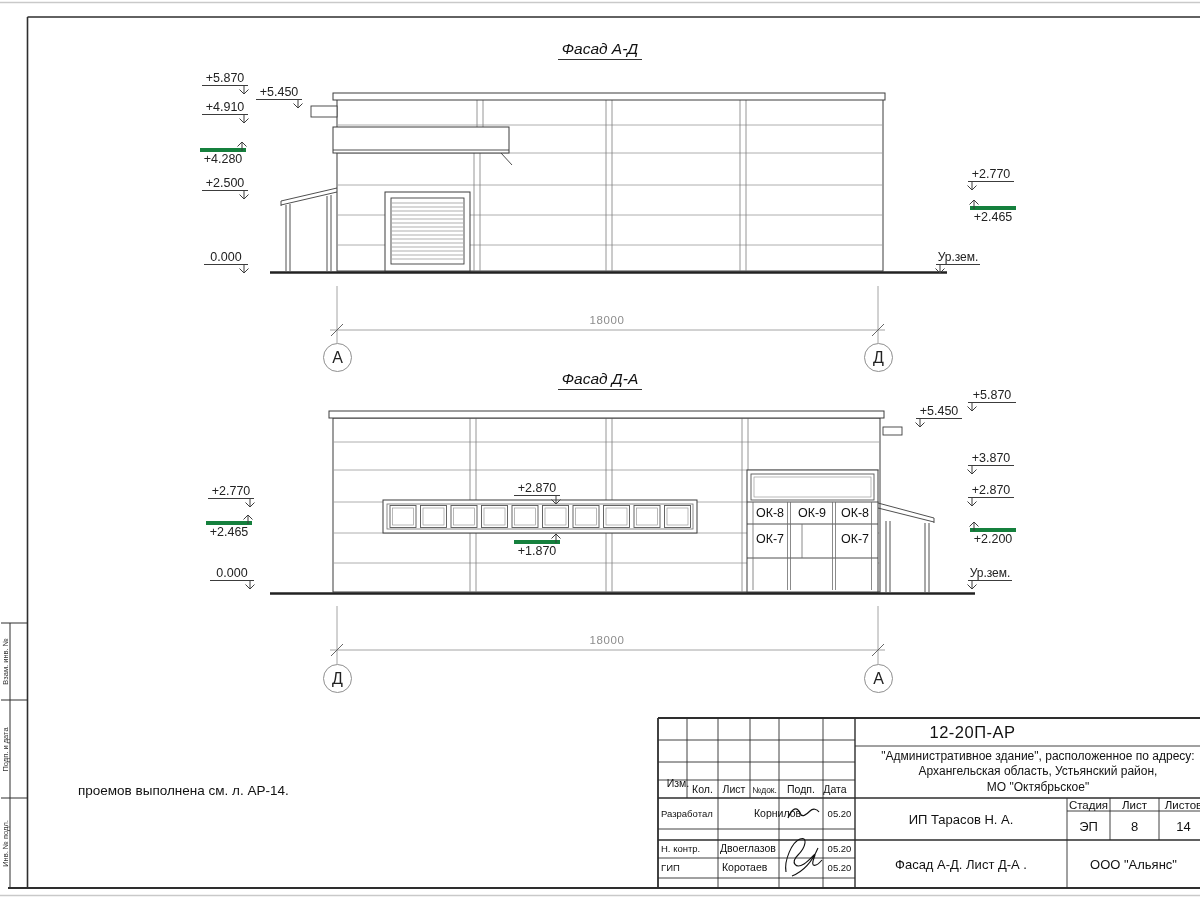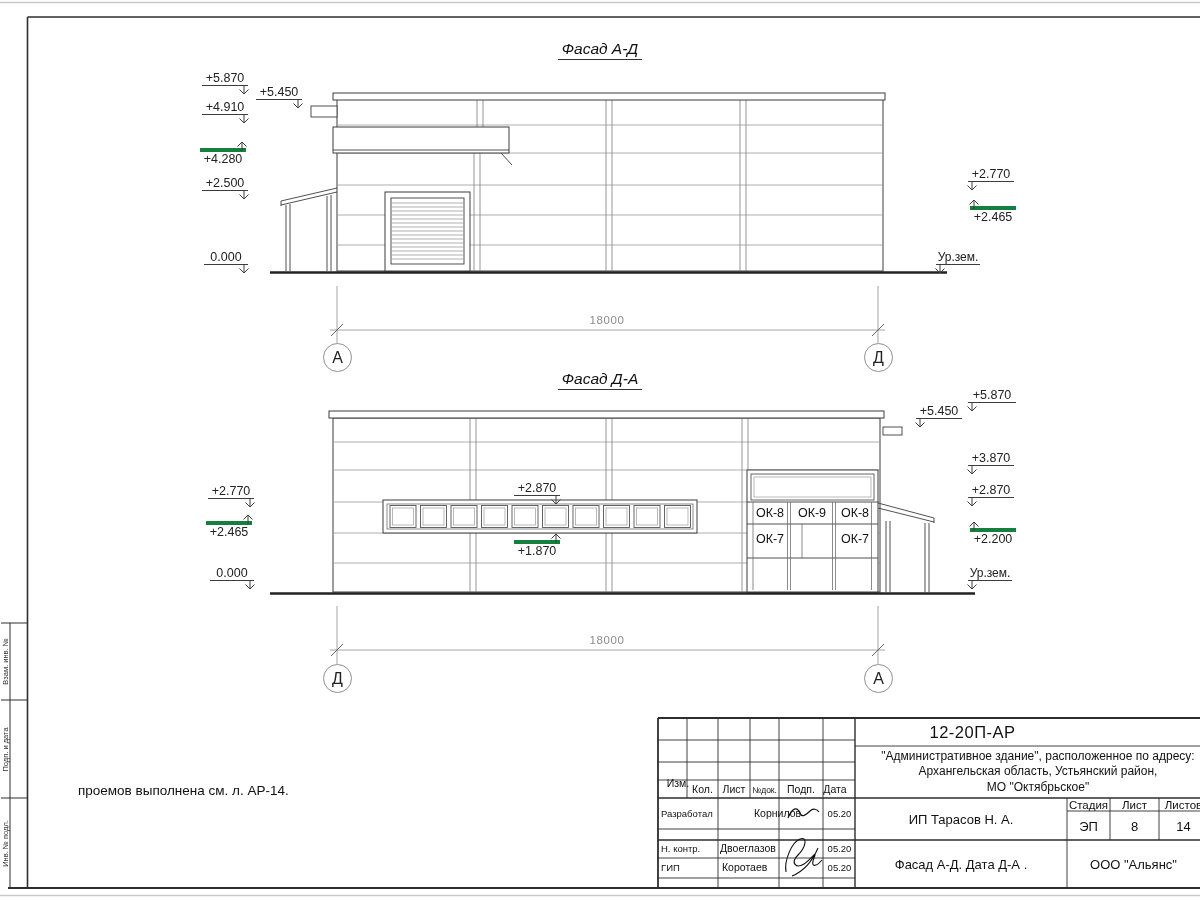--- a/index.html
+++ b/index.html
@@ -267,16 +267,16 @@
 
   <div class="tb tb-main" style="left:855px;top:812px;width:212px;">ИП Тарасов Н. А.</div>
 
   <div class="tb tb-stg" style="left:1067px;top:799px;width:43px;">Стадия</div>
   <div class="tb tb-stg" style="left:1110px;top:799px;width:49px;">Лист</div>
   <div class="tb tb-stg" style="left:1159px;top:799px;width:49px;">Листов</div>
   <div class="tb tb-val" style="left:1067px;top:819px;width:43px;">ЭП</div>
   <div class="tb tb-val" style="left:1110px;top:819px;width:49px;">8</div>
   <div class="tb tb-val" style="left:1159px;top:819px;width:49px;">14</div>
 
-  <div class="tb tb-main" style="left:855px;top:857px;width:212px;">Фасад А-Д. Дата Д-А .</div>
+  <div class="tb tb-main" style="left:855px;top:857px;width:212px;">Фасад А-Д. Лист Д-А .</div>
   <div class="tb tb-main" style="left:1067px;top:857px;width:133px;">ООО "Альянс"</div>
 
 </div>
 
 </body></html>

